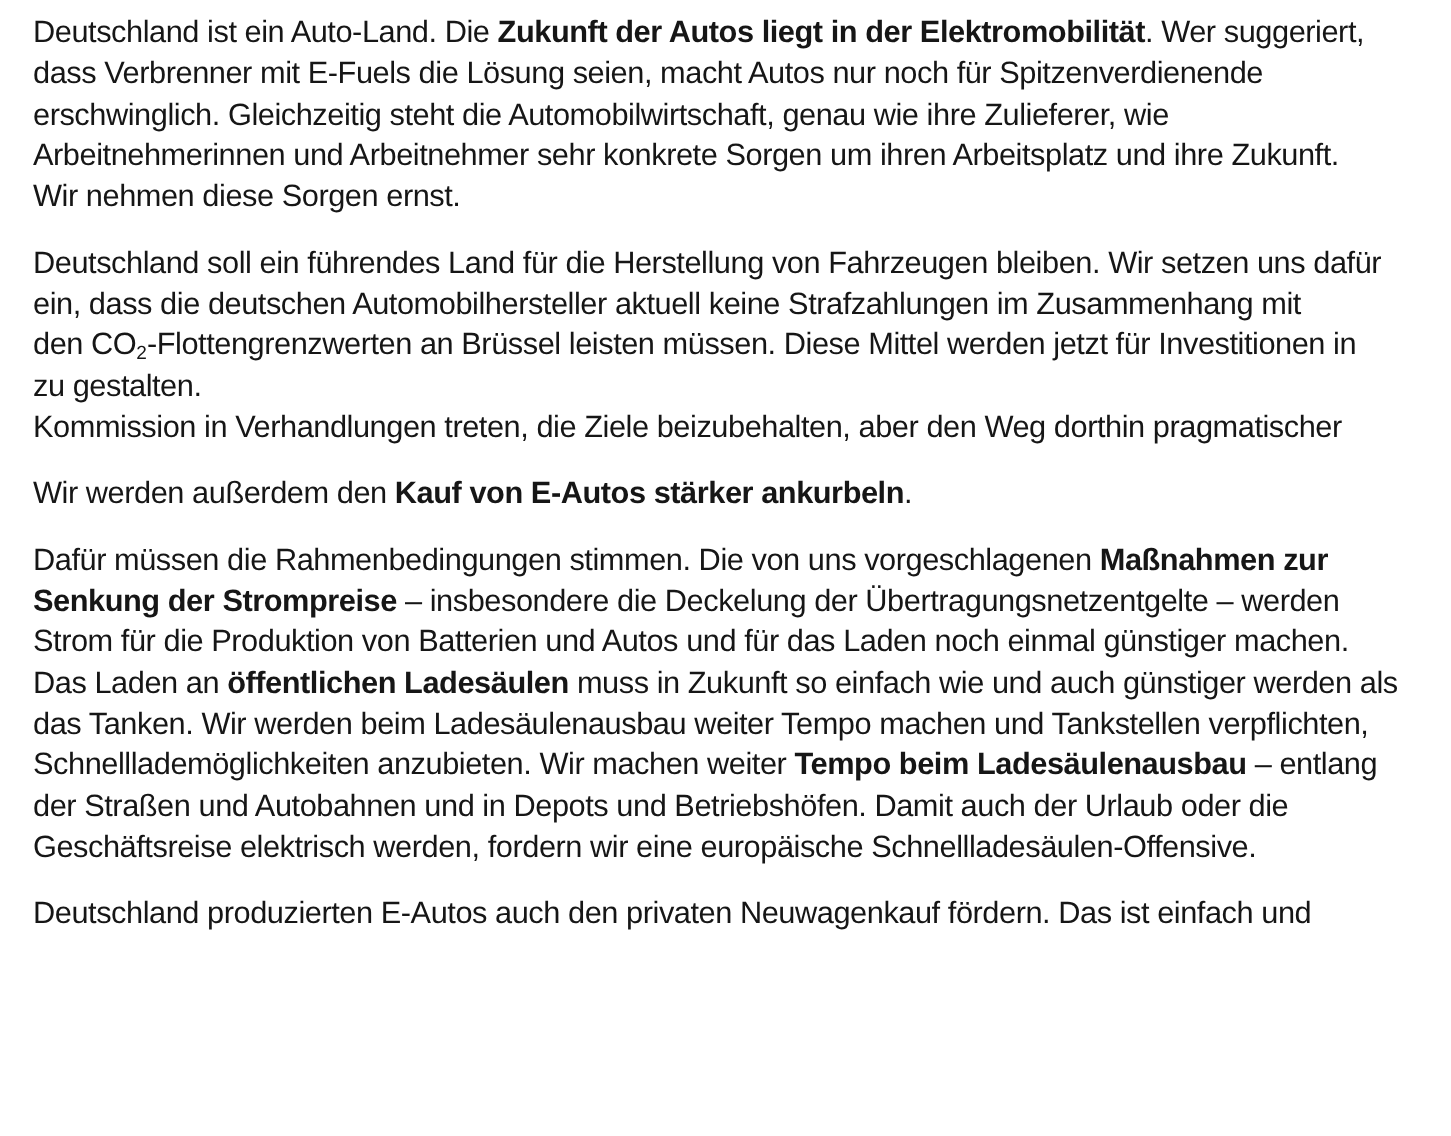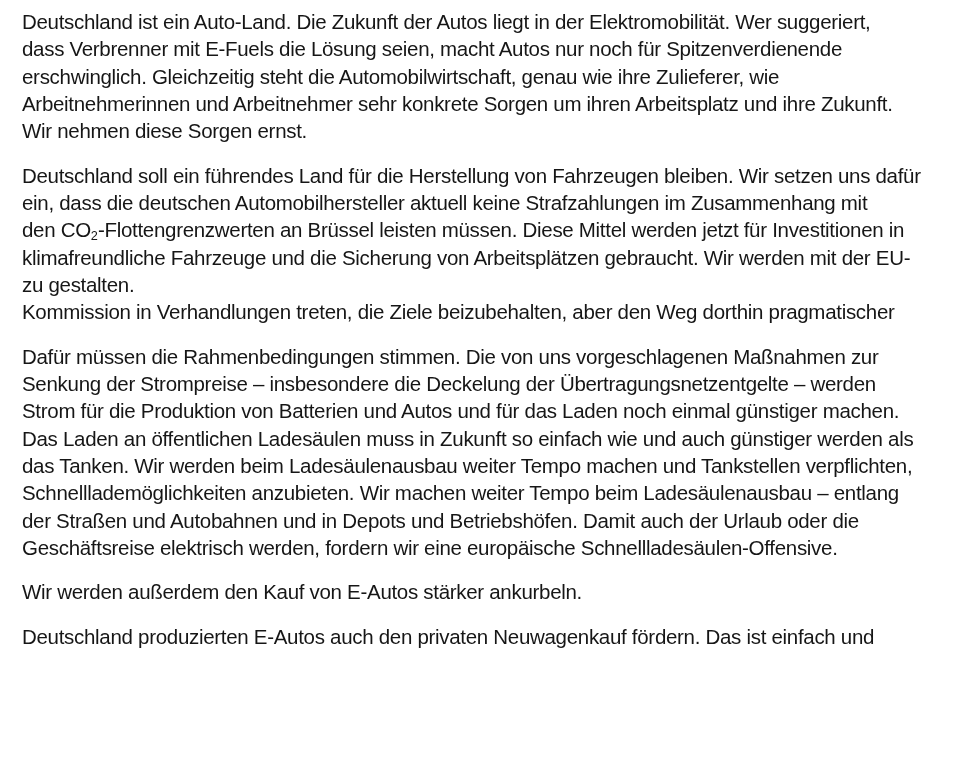--- a/index.html
+++ b/index.html
@@ -27,21 +27,21 @@
   }
   .para {
     margin: 0 0 17px 0;
   }
   .line {
     white-space: pre;
     height: 27.33px;
     overflow: visible;
   }
   .b {
-    font-weight: 400;
+    font-weight: 700;
   }
   .sub {
     font-size: 0.62em;
     vertical-align: -0.27em;
     letter-spacing: 0;
   }
 </style>
 </head>
 <body style="background: rgb(255, 255, 255);">
 
@@ -50,33 +50,32 @@
       <div class="line"><span>Deutschland ist ein Auto-Land. Die </span><span class="b">Zukunft der Autos liegt in der Elektromobilität</span><span>. Wer suggeriert,</span></div>
       <div class="line"><span>dass Verbrenner mit E-Fuels die Lösung seien, macht Autos nur noch für Spitzenverdienende</span></div>
       <div class="line"><span>erschwinglich. Gleichzeitig steht die Automobilwirtschaft, genau wie ihre Zulieferer, wie</span></div>
       <div class="line"><span>Arbeitnehmerinnen und Arbeitnehmer sehr konkrete Sorgen um ihren Arbeitsplatz und ihre Zukunft.</span></div>
       <div class="line"><span>Wir nehmen diese Sorgen ernst.</span></div>
     </div>
     <div class="para">
       <div class="line"><span>Deutschland soll ein führendes Land für die Herstellung von Fahrzeugen bleiben. Wir setzen uns dafür</span></div>
       <div class="line"><span>ein, dass die deutschen Automobilhersteller aktuell keine Strafzahlungen im Zusammenhang mit</span></div>
       <div class="line"><span>den CO</span><span class="sub">2</span><span>-Flottengrenzwerten an Brüssel leisten müssen. Diese Mittel werden jetzt für Investitionen in</span></div>
-      <div class="line"><span>klimafreundliche Fahrzeuge und die Sicherung von Arbeitsplätzen gebraucht. Wir werden mit der EU-</span></div>
       <div class="line"><span>zu gestalten.</span></div>
       <div class="line"><span>Kommission in Verhandlungen treten, die Ziele beizubehalten, aber den Weg dorthin pragmatischer</span></div>
+    </div>
+    <div class="para">
+      <div class="line"><span>Wir werden außerdem den </span><span class="b">Kauf von E-Autos stärker ankurbeln</span><span>.</span></div>
     </div>
     <div class="para">
       <div class="line"><span>Dafür müssen die Rahmenbedingungen stimmen. Die von uns vorgeschlagenen </span><span class="b">Maßnahmen zur</span></div>
       <div class="line"><span class="b">Senkung der Strompreise</span><span> – insbesondere die Deckelung der Übertragungsnetzentgelte – werden</span></div>
       <div class="line"><span>Strom für die Produktion von Batterien und Autos und für das Laden noch einmal günstiger machen.</span></div>
       <div class="line"><span>Das Laden an </span><span class="b">öffentlichen Ladesäulen</span><span> muss in Zukunft so einfach wie und auch günstiger werden als</span></div>
       <div class="line"><span>das Tanken. Wir werden beim Ladesäulenausbau weiter Tempo machen und Tankstellen verpflichten,</span></div>
       <div class="line"><span>Schnelllademöglichkeiten anzubieten. Wir machen weiter </span><span class="b">Tempo beim Ladesäulenausbau</span><span> – entlang</span></div>
       <div class="line"><span>der Straßen und Autobahnen und in Depots und Betriebshöfen. Damit auch der Urlaub oder die</span></div>
       <div class="line"><span>Geschäftsreise elektrisch werden, fordern wir eine europäische Schnellladesäulen-Offensive.</span></div>
     </div>
     <div class="para">
-      <div class="line"><span>Wir werden außerdem den </span><span class="b">Kauf von E-Autos stärker ankurbeln</span><span>.</span></div>
-    </div>
-    <div class="para">
       <div class="line"><span>Deutschland produzierten E-Autos auch den privaten Neuwagenkauf fördern. Das ist einfach und</span></div>
     </div>
   </div>
 
 </body></html>

